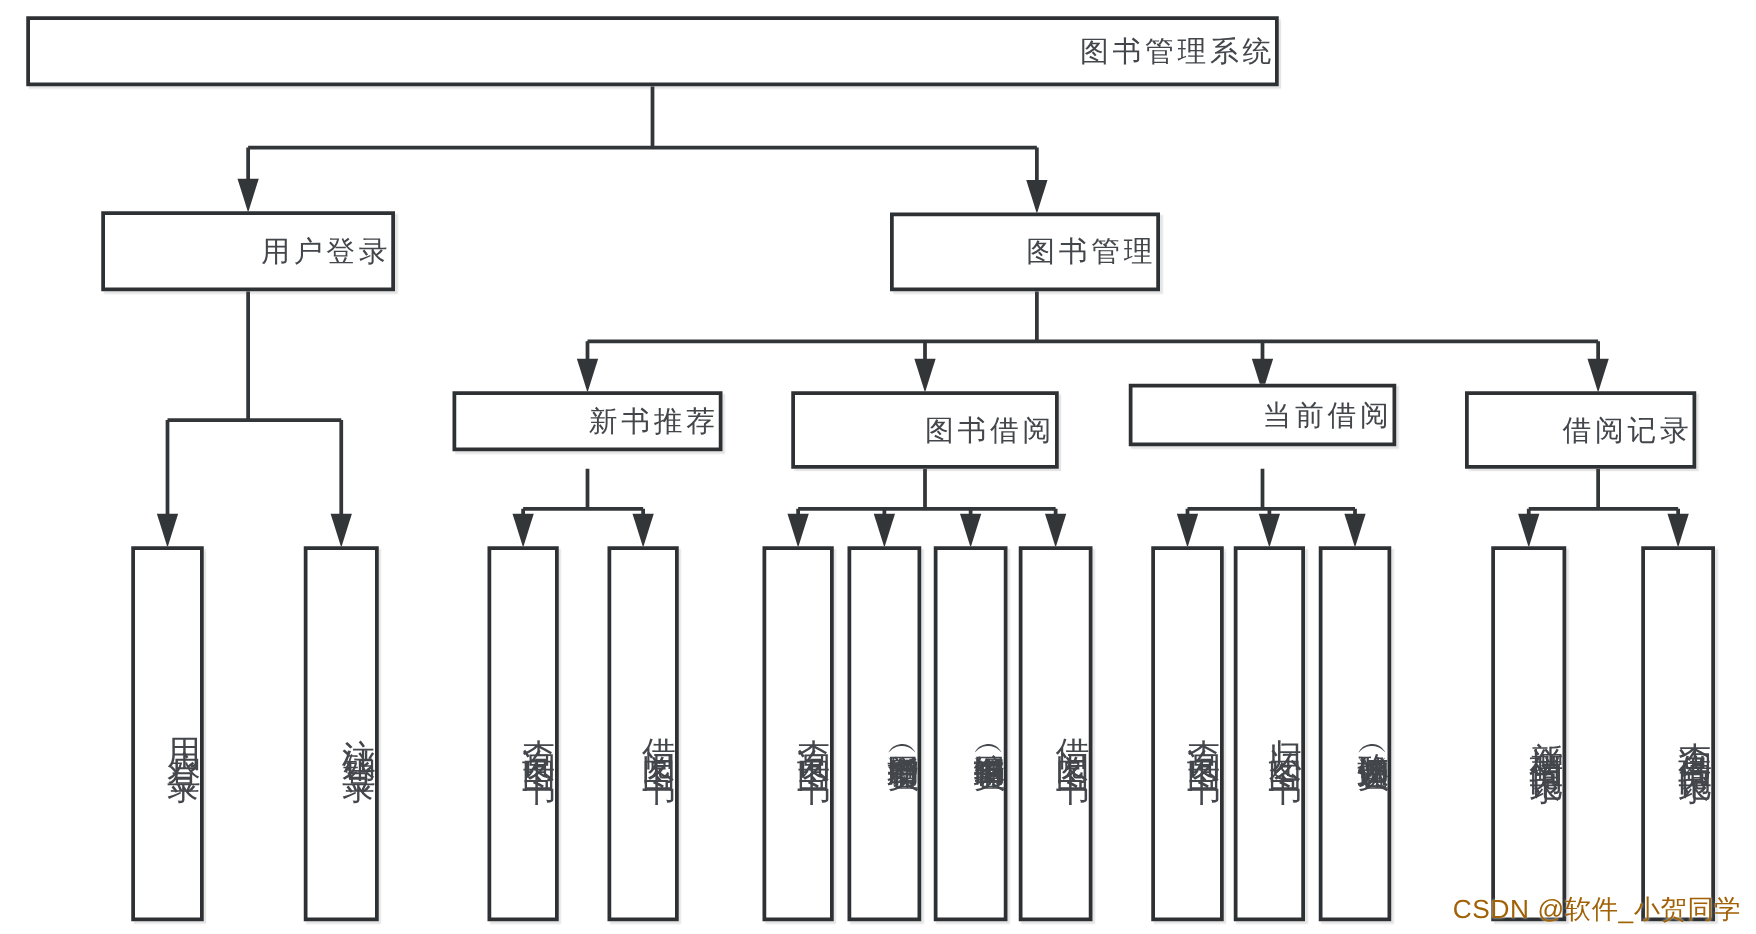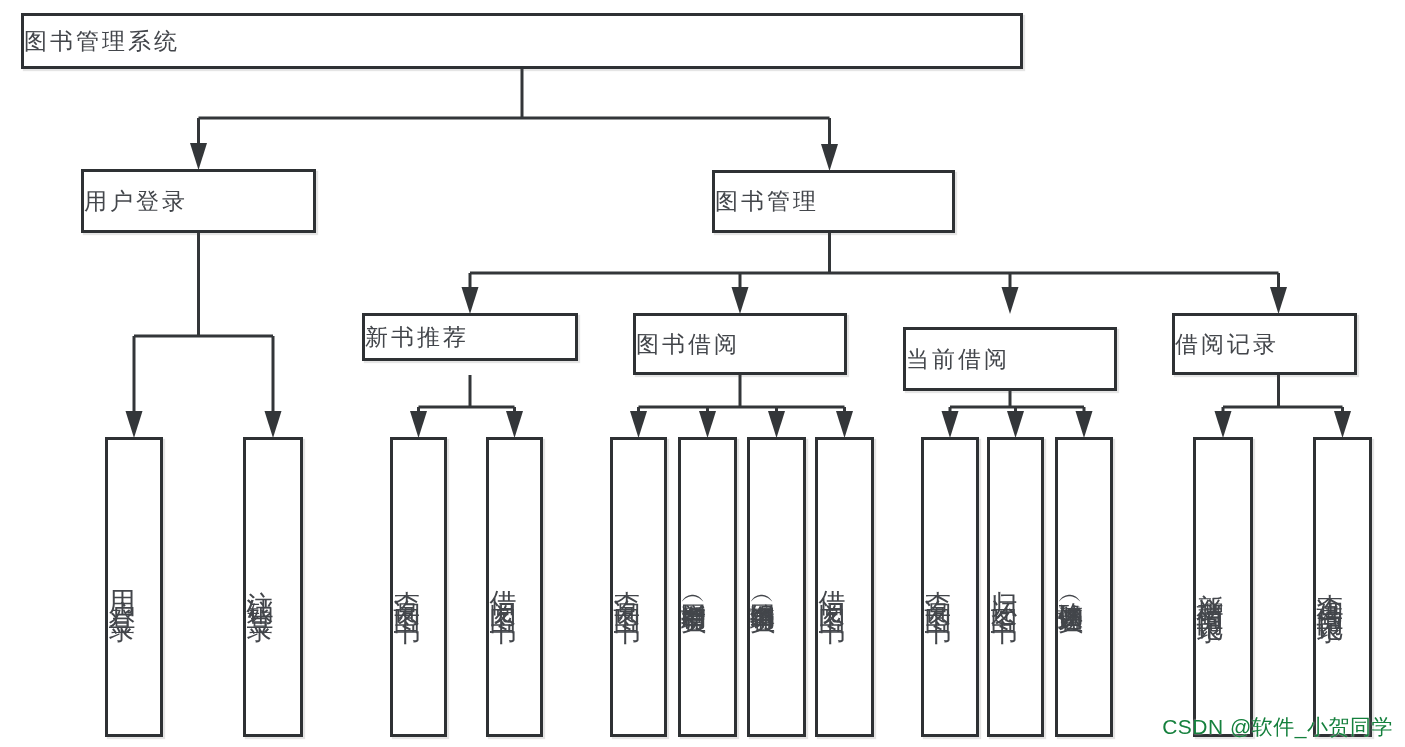--- a/index.html
+++ b/index.html
@@ -17,21 +17,21 @@
     width: 1405px; height: 747px;
     pointer-events: none;
   }
   .node {
     position: absolute;
     box-sizing: border-box;
     background: #ffffff;
     border: 3px solid #2e3134;
     display: flex;
     align-items: center;
-    justify-content: flex-start;
+    justify-content: flex-end;
     box-shadow: 2px 2px 1px rgba(80,80,80,0.15);
     z-index: 2;
   }
   .node .lbl {
     color: #43464b;
     white-space: nowrap;
   }
   .hbox .lbl {
     font-size: 23px;
     letter-spacing: 3px;
@@ -44,21 +44,21 @@
     line-height: 1;
   }
   .vbox .lbl.ls-wide  { letter-spacing: 9px; }
   .vbox .lbl.ls-mid   { letter-spacing: 5px; }
   .vbox .lbl.ls-tight { letter-spacing: 1px; font-size: 25px; }
   .watermark {
     position: absolute;
     right: 12px;
     bottom: 6px;
     font-size: 21px;
-    color: #15803d;
+    color: #a16207;
     letter-spacing: 0.5px;
     z-index: 5;
     text-shadow: 0 0 2px #ffffff;
   }
 </style>
 </head>
 <body>
 
 <div class="canvas">
   <svg id="connectors" viewBox="0 0 1405 747" xmlns="http://www.w3.org/2000/svg">
@@ -129,30 +129,30 @@
         <polygon points="1334,411 1351,411 1342.5,438" fill="#333639"></polygon>
       </g>
     </svg>
   <div class="watermark">CSDN @软件_小贺同学</div>
 <div class="node hbox" style="left: 21px; top: 13px; width: 1002px; height: 56px;">
       <span class="lbl">图书管理系统</span>
     </div>
     <div class="node hbox" style="left: 81px; top: 169px; width: 235px; height: 64px;">
       <span class="lbl">用户登录</span>
     </div>
-    <div class="node hbox" style="left: 712px; top: 170px; width: 243px; height: 63px;">
+    <div class="node hbox" style="left: 712px; top: 170px; width: 216px; height: 63px;">
       <span class="lbl">图书管理</span>
     </div>
     <div class="node hbox" style="left: 362px; top: 313px; width: 216px; height: 48px;">
       <span class="lbl">新书推荐</span>
     </div>
     <div class="node hbox" style="left: 633px; top: 313px; width: 214px; height: 62px;">
       <span class="lbl">图书借阅</span>
     </div>
-    <div class="node hbox" style="left: 903px; top: 327px; width: 214px; height: 64px;">
+    <div class="node hbox" style="left: 903px; top: 307px; width: 214px; height: 50px;">
       <span class="lbl">当前借阅</span>
     </div>
     <div class="node hbox" style="left: 1172px; top: 313px; width: 185px; height: 62px;">
       <span class="lbl">借阅记录</span>
     </div>
     <div class="node vbox" style="left: 105px; top: 437px; width: 58px; height: 300px;">
       <span class="lbl ls-wide">用户登录</span>
     </div>
     <div class="node vbox" style="left: 243px; top: 437px; width: 60px; height: 300px;">
       <span class="lbl ls-wide">注销登录</span>

